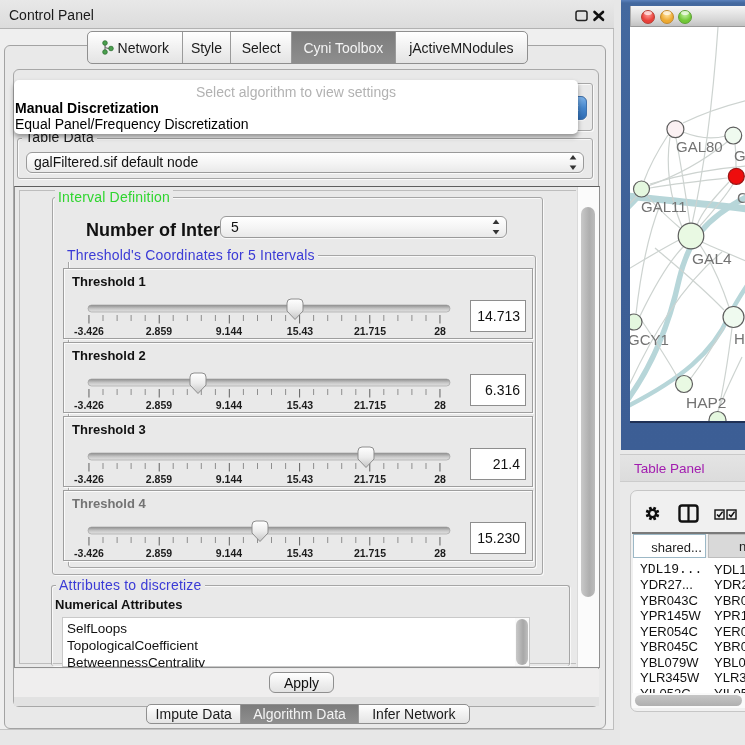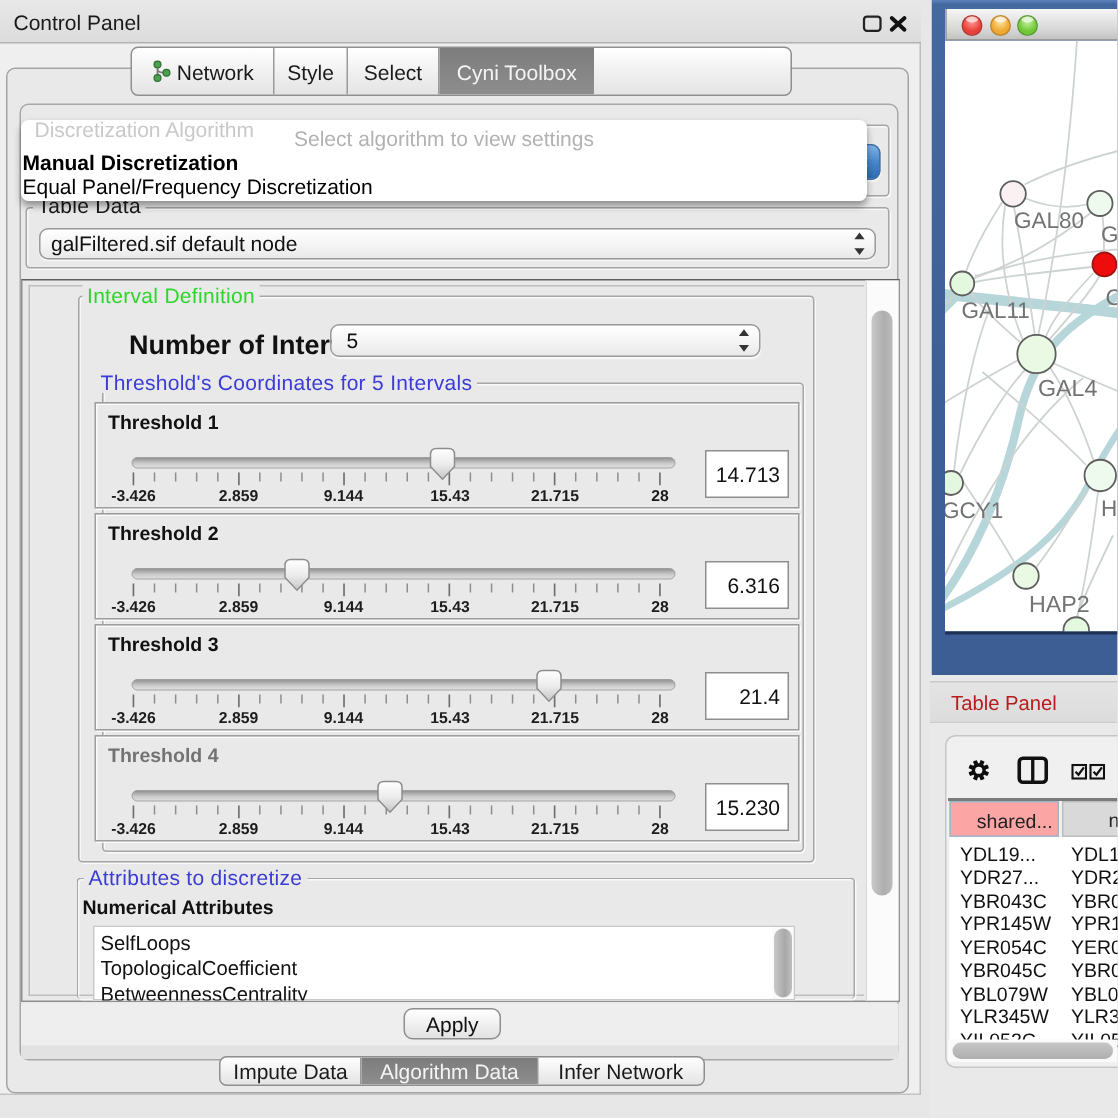--- a/index.html
+++ b/index.html
@@ -30,20 +30,21 @@
 <div class="seg" style="left:87px;top:31px;width:441px;height:33px;">
       <div class="s" style="width:94px;"><svg width="13" height="17" viewBox="0 0 13 17" style="margin-right:4px;">
           <path d="M4 5 L4 12 M4 7 Q4 9.5 9 9.5" stroke="#7a7a7a" stroke-width="1.2" fill="none"></path>
           <circle cx="4" cy="4" r="2.3" fill="#4aa04e" stroke="#2e7032" stroke-width="0.8"></circle>
           <circle cx="4" cy="13" r="2.3" fill="#4aa04e" stroke="#2e7032" stroke-width="0.8"></circle>
           <circle cx="10" cy="9.5" r="2.3" fill="#4aa04e" stroke="#2e7032" stroke-width="0.8"></circle>
         </svg>Network</div>
       <div class="s" style="width:49px;">Style</div>
       <div class="s" style="width:61px;">Select</div>
       <div class="s sel" style="width:104px;">Cyni Toolbox</div>
+      <div class="s" style="width:133px;">jActiveMNodules</div>
     </div>
 <div class="abs grp" style="left:17px;top:83px;width:576px;height:48px;"></div>
 <div class="abs combo" style="left:26px;top:96px;width:561px;height:24px;"></div>
 <div class="abs" style="left:563px;top:96px;width:24px;height:24px;border-radius:0 6px 6px 0;background:linear-gradient(180deg,#7db2e8,#4787cc 50%,#2f6cb4);border:1px solid #3f72ae;"></div>
 <svg class="abs" style="left:566px;top:99px;" width="18" height="18" viewBox="0 0 18 18">
       <path d="M9 2.5 L12.5 7 L5.5 7 Z" fill="#fff"></path>
       <path d="M9 15.5 L12.5 11 L5.5 11 Z" fill="#fff"></path>
     </svg>
 <div class="abs grp" style="left:17px;top:138px;width:576px;height:41px;"></div>
 <div class="abs grplabel" style="left:22px;top:130px;color:#1a1a1a;">Table Data</div>
@@ -281,21 +282,20 @@
 <div class="abs" style="left:516px;top:619px;width:12px;height:46px;background:linear-gradient(90deg,#c9c9c9,#a8a8a8 60%,#bfbfbf);border-radius:6px;"></div>
 <div class="abs" style="left:14px;top:669px;width:585px;height:28px;background:#efeeee;"></div>
 <div class="abs" style="left:14px;top:697px;width:585px;height:9px;background:#e2e2e2;"></div>
 <div class="abs" style="left:269px;top:672px;width:65px;height:21px;border:1px solid #8f8f8f;border-radius:6px;background:linear-gradient(180deg,#ffffff,#f0f0f0 50%,#e2e2e2);text-align:center;font-size:14px;color:#111;line-height:20px;">Apply</div>
 <div class="seg" style="left:146px;top:704px;width:324px;height:20px;">
       <div class="s" style="width:94px;">Impute Data</div>
       <div class="s sel" style="width:118px;">Algorithm Data</div>
       <div class="s" style="width:112px;">Infer Network</div>
     </div>
 <div class="abs" style="left:14px;top:80px;width:564px;height:54px;background:#ffffff;border-radius:5px;box-shadow:0 3px 5px rgba(0,0,0,0.38);"></div>
-<div class="abs" style="left:23px;top:78px;font-size:14px;color:#c9c9c9;">Discretization Algorithm</div>
 <div class="abs" style="left:14px;top:84px;width:564px;height:15px;font-size:14px;color:#b2b2b2;text-align:center;">Select algorithm to view settings</div>
 <div class="abs" style="left:15px;top:100px;font-size:14px;font-weight:bold;color:#000;">Manual Discretization</div>
 <div class="abs" style="left:15px;top:116px;font-size:14px;color:#000;">Equal Panel/Frequency Discretization</div>
 </div>
 <div class="abs" style="left:621px;top:0;width:124px;height:450px;background:linear-gradient(180deg,#5b82bd 0,#44699f 3px,#3d5f96 60%,#3c5e95);"></div>
 <div class="abs" style="left:630px;top:6px;width:115px;height:21px;background:linear-gradient(180deg,#f6f6f6,#d6d6d6 70%,#c2c2c2);border-bottom:1px solid #9a9a9a;border-left:1px solid #aaa;"></div>
 <div class="abs" style="left:641px;top:10px;width:14px;height:14px;border-radius:50%;background:radial-gradient(circle at 50% 30%,#ff9a96 0%,#e8403a 60%,#e8403a 100%);border:1px solid #b53c32;"></div>
 <div class="abs" style="left:644px;top:11px;width:8px;height:4px;border-radius:50%;background:rgba(255,255,255,0.65);"></div>
 <div class="abs" style="left:660px;top:10px;width:14px;height:14px;border-radius:50%;background:radial-gradient(circle at 50% 30%,#ffe3a0 0%,#eda931 60%,#eda931 100%);border:1px solid #c2882a;"></div>
 <div class="abs" style="left:663px;top:11px;width:8px;height:4px;border-radius:50%;background:rgba(255,255,255,0.65);"></div>
@@ -347,44 +347,44 @@
     <text x="641" y="212" font-size="15" fill="#737373" font-family="Liberation Sans">GAL11</text>
     <text x="692" y="264" font-size="15.5" fill="#737373" font-family="Liberation Sans">GAL4</text>
     <text x="628" y="345" font-size="15" fill="#737373" font-family="Liberation Sans">GCY1</text>
     <text x="734" y="344" font-size="15" fill="#737373" font-family="Liberation Sans">HA</text>
     <text x="686" y="408" font-size="15.5" fill="#737373" font-family="Liberation Sans">HAP2</text>
   </svg>
 <div class="abs" style="left:630px;top:421px;width:115px;height:2px;background:#1f3055;"></div>
 <div class="abs" style="left:615px;top:0;width:6px;height:745px;background:#e7e7e7;"></div>
 <div class="abs" style="left:620px;top:450px;width:125px;height:295px;background:#e9e9e9;"></div>
 <div class="abs" style="left:620px;top:454px;width:125px;height:28px;background:linear-gradient(180deg,#e4e4e4,#dcdcdc);border-top:1px solid #c9c9c9;border-bottom:1px solid #cccccc;"></div>
-<div class="abs" style="left:634px;top:461px;font-size:13.5px;color:#b91c1c;">Table Panel</div>
+<div class="abs" style="left:634px;top:461px;font-size:13.5px;color:#a21caf;">Table Panel</div>
 <div class="abs" style="left:630px;top:490px;width:130px;height:222px;background:#f0f0f0;border:1px solid #c6c6c6;border-radius:7px;"></div>
 <svg class="abs" style="left:644px;top:505px;" width="17" height="17" viewBox="0 0 24 24">
     <path d="M 21.7 12.0 L 21.5 14.0 L 18.3 13.9 L 17.8 15.1 L 20.1 17.3 L 18.9 18.9 L 17.3 20.1 L 15.1 17.8 L 13.9 18.3 L 14.0 21.5 L 12.0 21.7 L 10.0 21.5 L 10.1 18.3 L 8.9 17.8 L 6.7 20.1 L 5.1 18.9 L 3.9 17.3 L 6.2 15.1 L 5.7 13.9 L 2.5 14.0 L 2.3 12.0 L 2.5 10.0 L 5.7 10.1 L 6.2 8.9 L 3.9 6.7 L 5.1 5.1 L 6.7 3.9 L 8.9 6.2 L 10.1 5.7 L 10.0 2.5 L 12.0 2.3 L 14.0 2.5 L 13.9 5.7 L 15.1 6.2 L 17.3 3.9 L 18.9 5.1 L 20.1 6.7 L 17.8 8.9 L 18.3 10.1 L 21.5 10.0 Z" fill="#0d0d0d" transform="rotate(22.5 12 12)"></path>
     <circle cx="12" cy="12" r="3.4" fill="#f0f0f0"></circle>
   </svg>
 <svg class="abs" style="left:678px;top:504px;" width="21" height="19" viewBox="0 0 21 19">
     <rect x="1.5" y="1.5" width="18" height="16" rx="2.5" fill="none" stroke="#111" stroke-width="2.4"></rect>
     <rect x="9.4" y="1.5" width="2.2" height="16" fill="#111"></rect>
   </svg>
 <svg class="abs" style="left:714px;top:509px;" width="11" height="11" viewBox="0 0 11 11">
     <rect x="1" y="1" width="9" height="9" fill="none" stroke="#111" stroke-width="1.4"></rect>
     <path d="M3 5.5 L5 7.5 L8.6 2.6" fill="none" stroke="#111" stroke-width="1.5"></path>
   </svg>
 <svg class="abs" style="left:726px;top:509px;" width="11" height="11" viewBox="0 0 11 11">
     <rect x="1" y="1" width="9" height="9" fill="none" stroke="#111" stroke-width="1.4"></rect>
     <path d="M3 5.5 L5 7.5 L8.6 2.6" fill="none" stroke="#111" stroke-width="1.5"></path>
   </svg>
 <div class="abs" style="left:632px;top:532px;width:113px;height:2px;background:#7a7a7a;"></div>
-<div class="abs" style="left:633px;top:534px;width:73px;height:24px;background:#fca5a5;border:1px solid #9cb8c6;font-size:13px;color:#222;text-align:center;line-height:25px;padding-left:14px;">shared...</div>
+<div class="abs" style="left:633px;top:534px;width:73px;height:24px;background:#ffffff;border:1px solid #9cb8c6;font-size:13px;color:#222;text-align:center;line-height:25px;padding-left:14px;">shared...</div>
 <div class="abs" style="left:708px;top:534px;width:37px;height:24px;background:#d9d9d9;border:1px solid #bdbdbd;border-right:none;"></div>
 <div class="abs" style="left:739px;top:539px;font-size:13px;color:#222;">name</div>
 <div class="abs" style="left:633px;top:558px;width:112px;height:136px;background:#fff;overflow:hidden;"></div>
-<div class="abs" style="left:640px;top:562px;font-size:13px;color:#111;white-space:nowrap;">YDL19...</div>
+<div class="abs" style="left:640px;top:562px;font-size:13px;color:#111;white-space:nowrap;font-family:Liberation Mono, monospace;">YDL19...</div>
 <div class="abs" style="left:714px;top:562px;font-size:13px;color:#111;white-space:nowrap;">YDL194W</div>
 <div class="abs" style="left:640px;top:577px;font-size:13px;color:#111;white-space:nowrap;">YDR27...</div>
 <div class="abs" style="left:714px;top:577px;font-size:13px;color:#111;white-space:nowrap;">YDR277C</div>
 <div class="abs" style="left:640px;top:593px;font-size:13px;color:#111;white-space:nowrap;">YBR043C</div>
 <div class="abs" style="left:714px;top:593px;font-size:13px;color:#111;white-space:nowrap;">YBR043C</div>
 <div class="abs" style="left:640px;top:608px;font-size:13px;color:#111;white-space:nowrap;">YPR145W</div>
 <div class="abs" style="left:714px;top:608px;font-size:13px;color:#111;white-space:nowrap;">YPR145W</div>
 <div class="abs" style="left:640px;top:624px;font-size:13px;color:#111;white-space:nowrap;">YER054C</div>
 <div class="abs" style="left:714px;top:624px;font-size:13px;color:#111;white-space:nowrap;">YER054C</div>
 <div class="abs" style="left:640px;top:639px;font-size:13px;color:#111;white-space:nowrap;">YBR045C</div>

